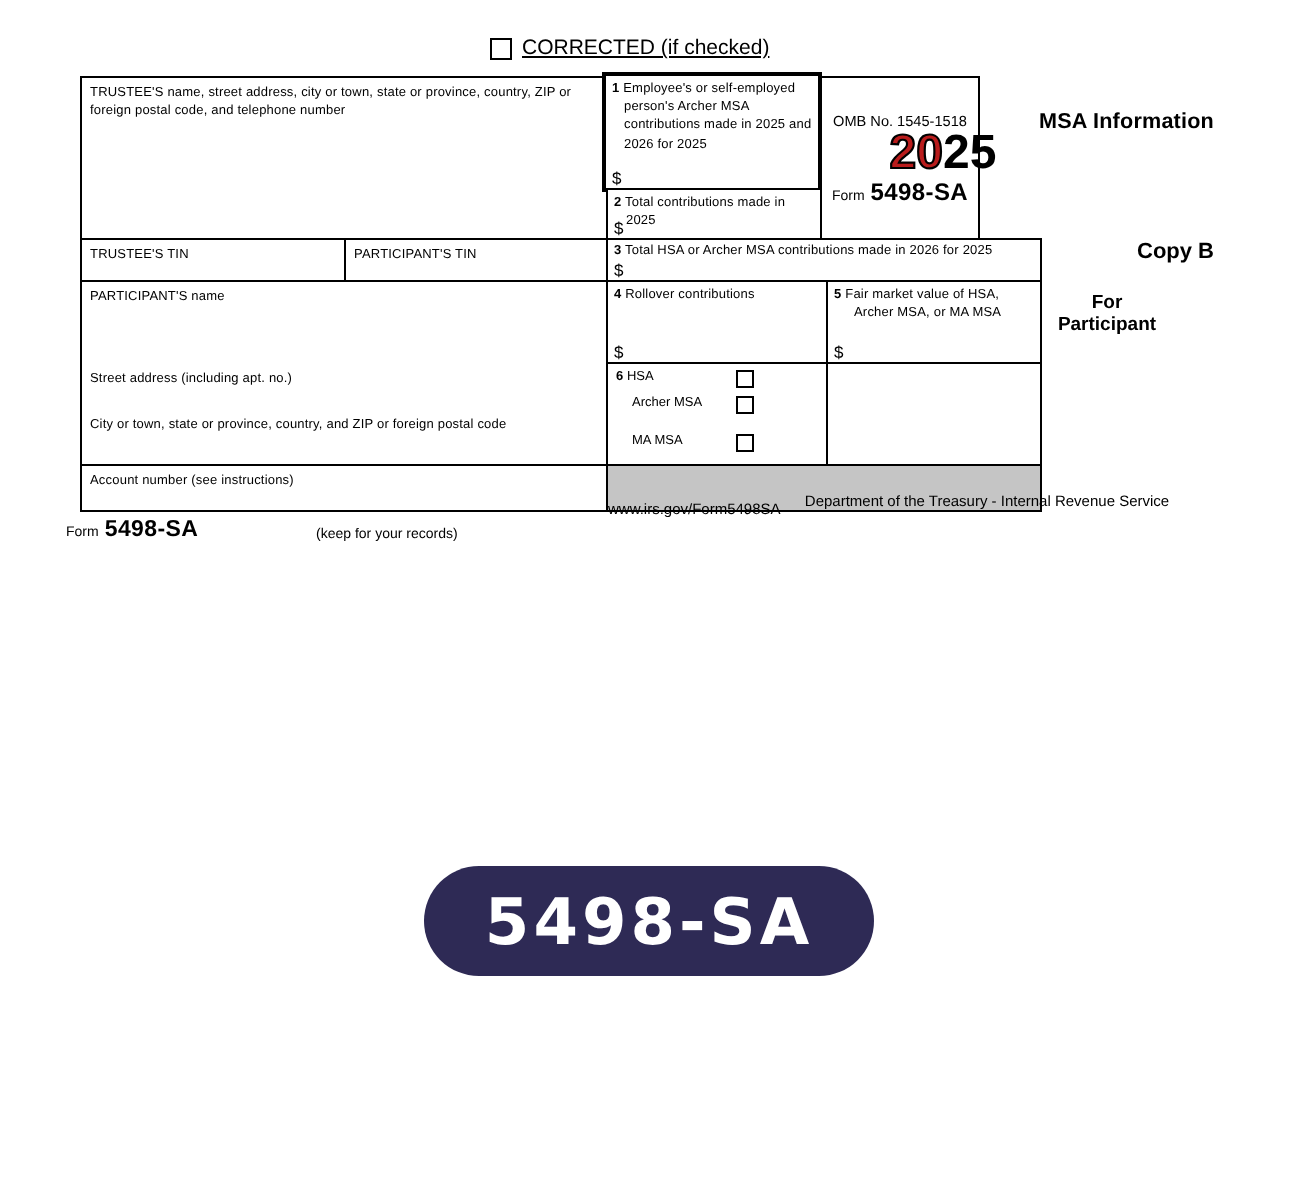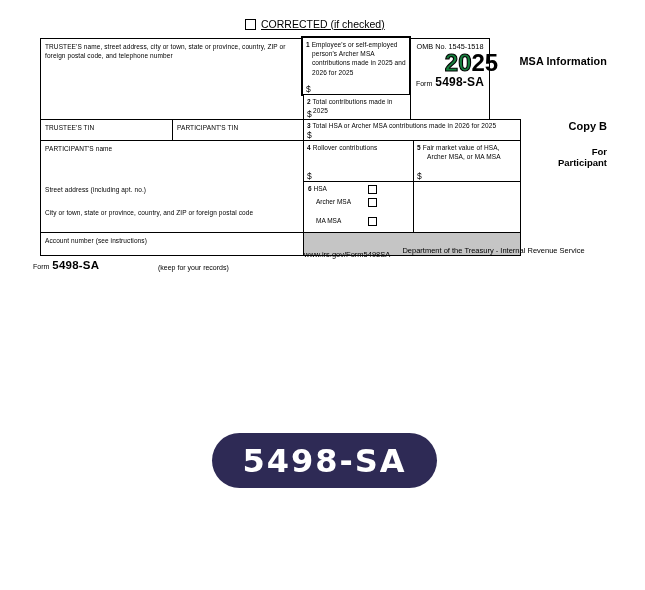--- a/index.html
+++ b/index.html
@@ -11,42 +11,42 @@
   .hang{text-indent:-6px;padding-left:6px;}
   .dollar{position:absolute;left:3px;bottom:1px;font-size:8.5px;line-height:1;}
   .cb{position:absolute;width:9px;height:9px;border:1px solid #000;background:#fff;box-sizing:border-box;}
   .abs{position:absolute;}
 
   
   #trustee-cell{left:40px;top:38px;width:264px;height:82px;padding:3px 4px;}
   #box1-cell{left:301px;top:36px;width:110px;height:60px;border-width:2px;padding:2px 3px;}
   #box2-cell{left:303px;top:94px;width:108px;height:26px;padding:2px 3px;}
   #omb-cell{left:410px;top:38px;width:80px;height:82px;display:flex;flex-direction:column;
-            align-items:center;justify-content:flex-start;padding:3px 1px;}
+            align-items:center;justify-content:center;padding:3px 1px;}
   #omb-label{font-size:7.3px;white-space:nowrap;}
   #tax-year{font-size:24px;font-weight:bold;line-height:1;letter-spacing:0px;}
-  .year-outline{color:#15803d;margin-left:43px;-webkit-text-stroke:1.1px #000;}
+  .year-outline{color:#b91c1c;margin-left:43px;-webkit-text-stroke:1.1px #000;}
   .formline{display:flex;align-items:baseline;gap:3px;}
   .formword{font-size:7px;}
   .formnum{font-size:12px;font-weight:bold;letter-spacing:0.2px;}
   #form-title{left:437px;top:56px;width:170px;text-align:right;font-weight:bold;
               font-size:10.8px;line-height:1.0;letter-spacing:0.1px;}
   
   #trustee-tin-cell{left:40px;top:119px;width:133px;height:22px;padding:3px 4px;}
   #participant-tin-cell{left:172px;top:119px;width:132px;height:22px;padding:3px 4px;}
   #box3-cell{left:303px;top:119px;width:218px;height:22px;padding:1px 3px;}
   #copy-b{left:520px;top:120px;width:87px;text-align:right;font-weight:bold;font-size:11px;}
   
   #participant-cell{left:40px;top:140px;width:264px;height:93px;}
   #participant-name-label{left:4px;top:3px;}
   #street-label{left:4px;top:44px;}
   #city-label{left:4px;top:67px;}
   #box4-cell{left:303px;top:140px;width:111px;height:42px;padding:2px 3px;}
   #box5-cell{left:413px;top:140px;width:108px;height:42px;padding:2px 3px;}
-  #for-participant{left:500px;top:146px;width:107px;text-align:right;font-weight:bold;
+  #for-participant{left:500px;top:146px;width:107px;text-align:center;font-weight:bold;
                    font-size:9.5px;line-height:1.16;}
   #box6-cell{left:303px;top:181px;width:111px;height:53px;}
   #box6-empty-cell{left:413px;top:181px;width:108px;height:53px;}
   #furnished-note{left:500px;top:199px;width:107px;text-align:right;font-size:8px;line-height:1.14;}
   
   #account-cell{left:40px;top:232px;width:264px;height:24px;padding:3px 4px;}
   #shaded-cell{left:303px;top:232px;width:218px;height:24px;}
   
   #corrected-checkbox{left:245px;top:19px;width:11px;height:11px;border:1px solid #000;
                       background:#fff;box-sizing:border-box;}

